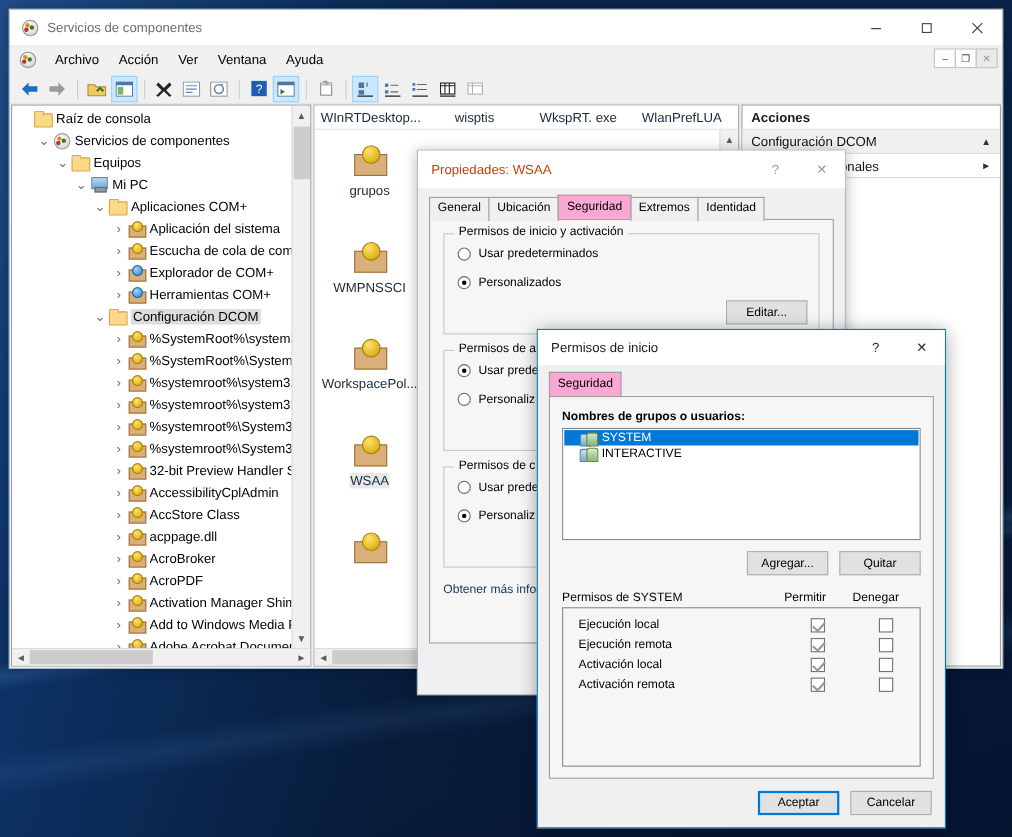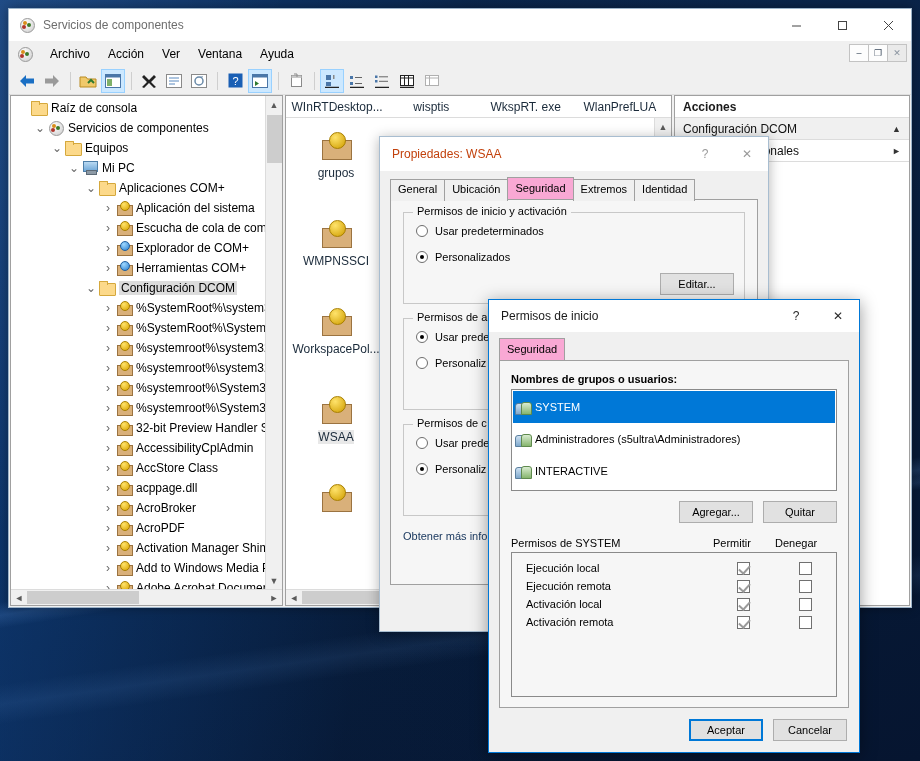--- a/index.html
+++ b/index.html
@@ -251,21 +251,21 @@
   #perm-dialog .dlg-btn { color: #2a2a2a; }
   .p-tabpage {
     flex: 1; margin: 0 10px; background: #f6f6f6; border: 1px solid #a0a0a0;
     padding: 12px 11px 10px 11px; display: flex; flex-direction: column; min-height: 0;
   }
   .fieldlabel { font-size: 11px; color: #000; margin-bottom: 4px; font-weight: bold; }
   .listbox {
     background: #fff; border: 1px solid #8a8a8a; height: 102px; overflow: hidden; padding: 1px;
   }
   .lb-row {
-    height: 32px; display: flex; align-items: center; font-size: 11px; color: #000; padding-left: 2px;
+    height: 14px; display: flex; align-items: center; font-size: 11px; color: #000; padding-left: 14px;
   }
   .lb-row.sel { background: #0078d7; color: #fff; }
   .lb-ic { width: 16px; height: 13px; margin-right: 4px; flex: none; position: relative; }
   .lb-ic::before {
     content:""; position:absolute; left:0px; top:2px; width:8px; height:10px; border-radius:3px 3px 0 0;
     background: linear-gradient(#cfe2f3,#7fa8cc);
     border:1px solid #5b7f9e;
   }
   .lb-ic::after {
     content:""; position:absolute; left:6px; top:1px; width:9px; height:11px; border-radius:3px 3px 0 0;
@@ -729,24 +729,20 @@
     </div>
   <div class="p-tabpage">
     <div class="fieldlabel">Nombres de grupos o usuarios:</div>
     <div class="listbox" id="principals-list">
         <div class="lb-row sel">
           <span class="lb-ic"></span>
           <span>SYSTEM</span>
         </div>
         <div class="lb-row">
           <span class="lb-ic"></span>
-          <span>Administradores (s5ultra\Administradores)</span>
-        </div>
-        <div class="lb-row">
-          <span class="lb-ic"></span>
           <span>INTERACTIVE</span>
         </div>
       </div>
     <div class="btnrow">
       <button class="pushbtn">Agregar...</button>
       <button class="pushbtn">Quitar</button>
     </div>
     <div class="permhdr">
       <span class="ph-name">Permisos de SYSTEM</span>
       <span class="ph-col">Permitir</span>

